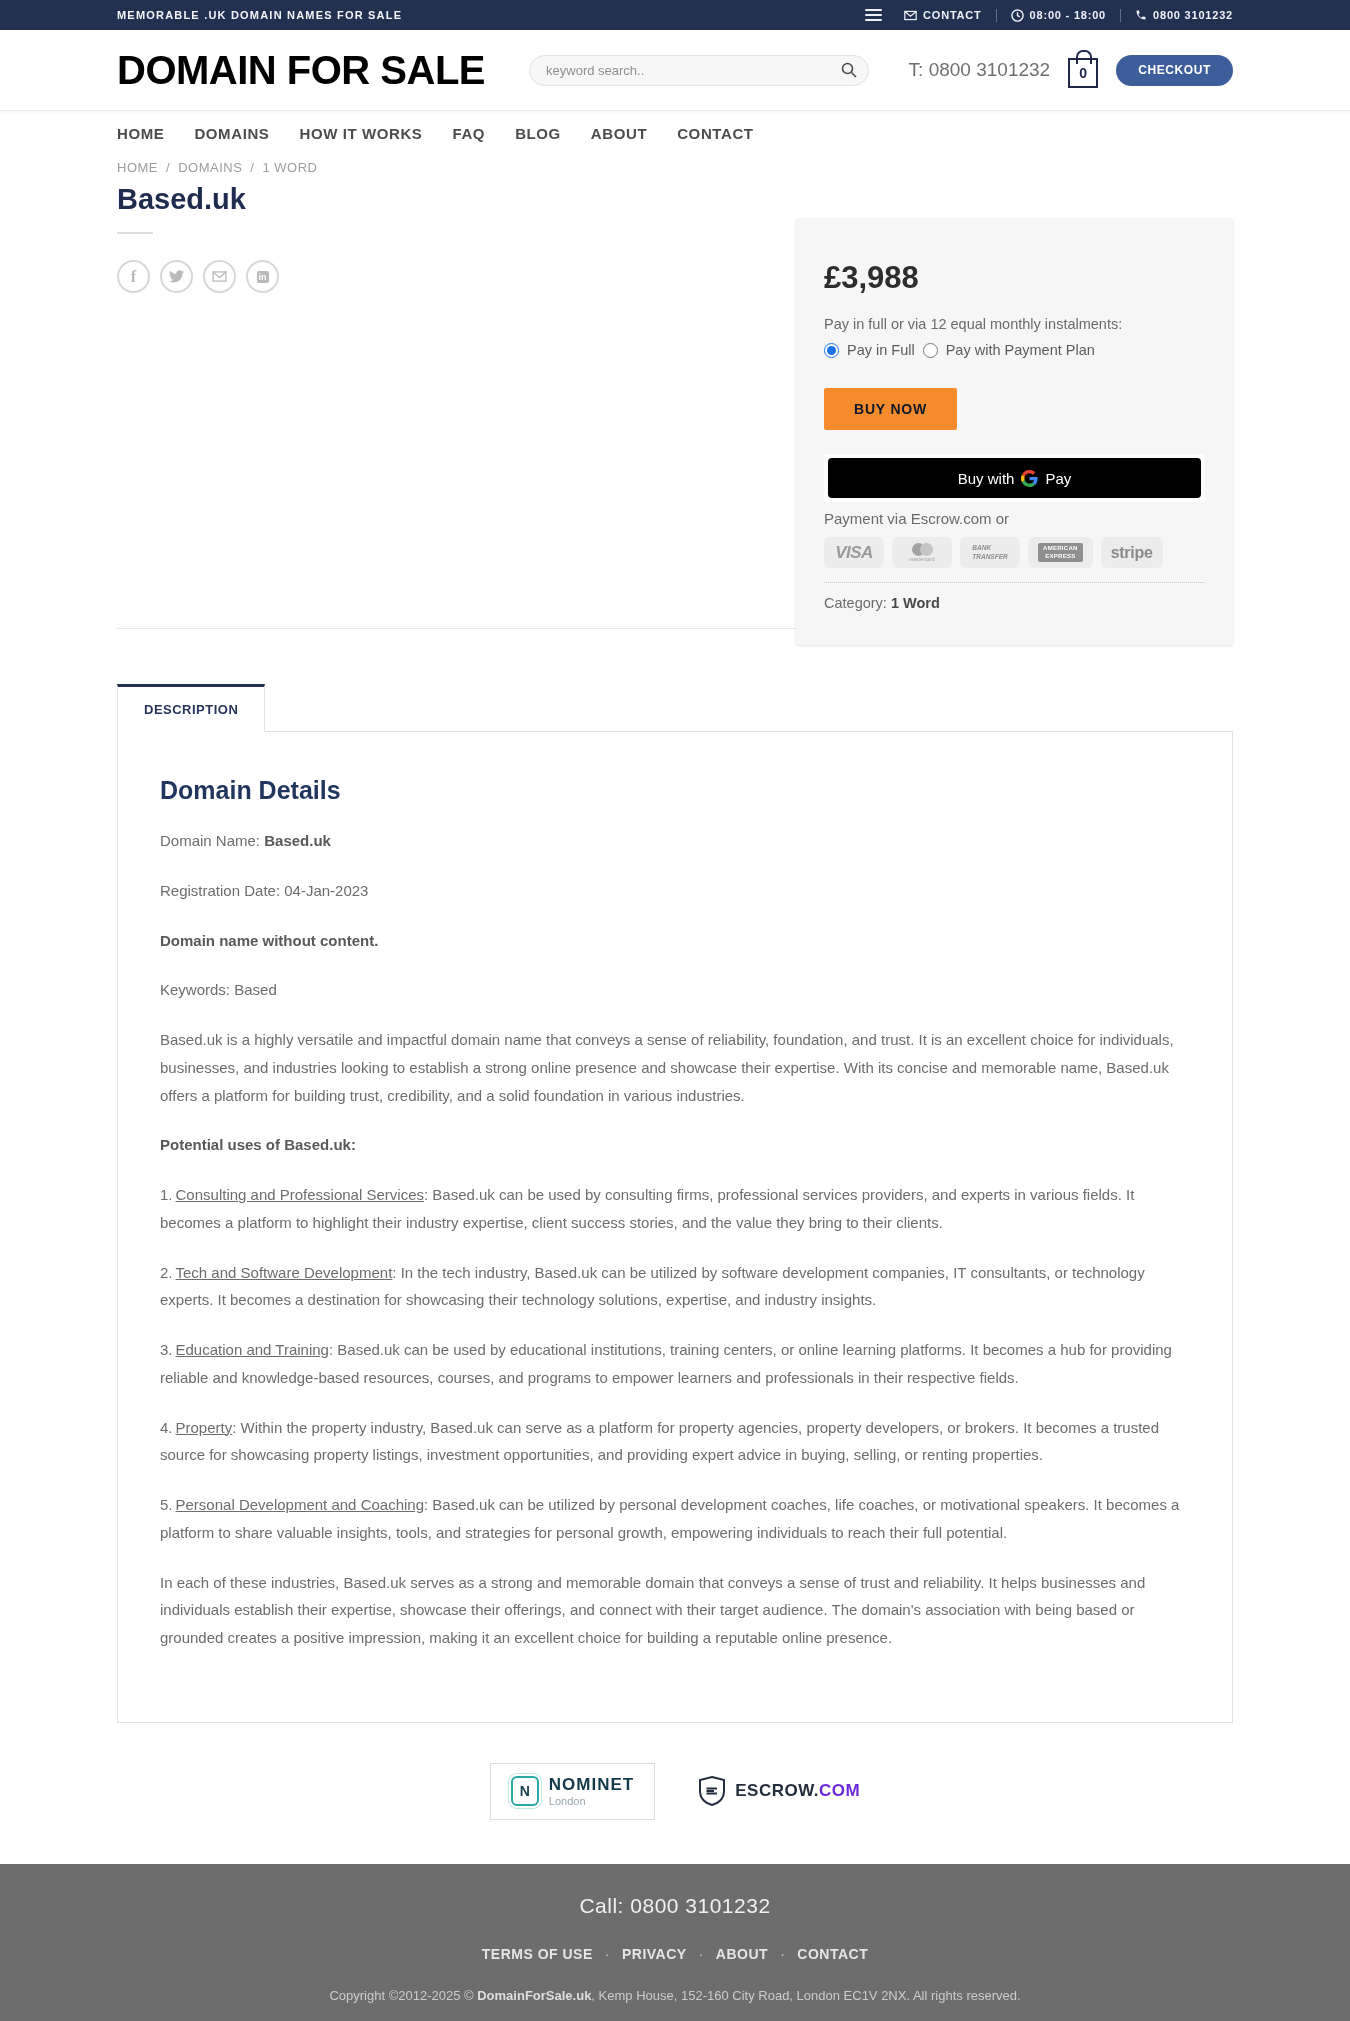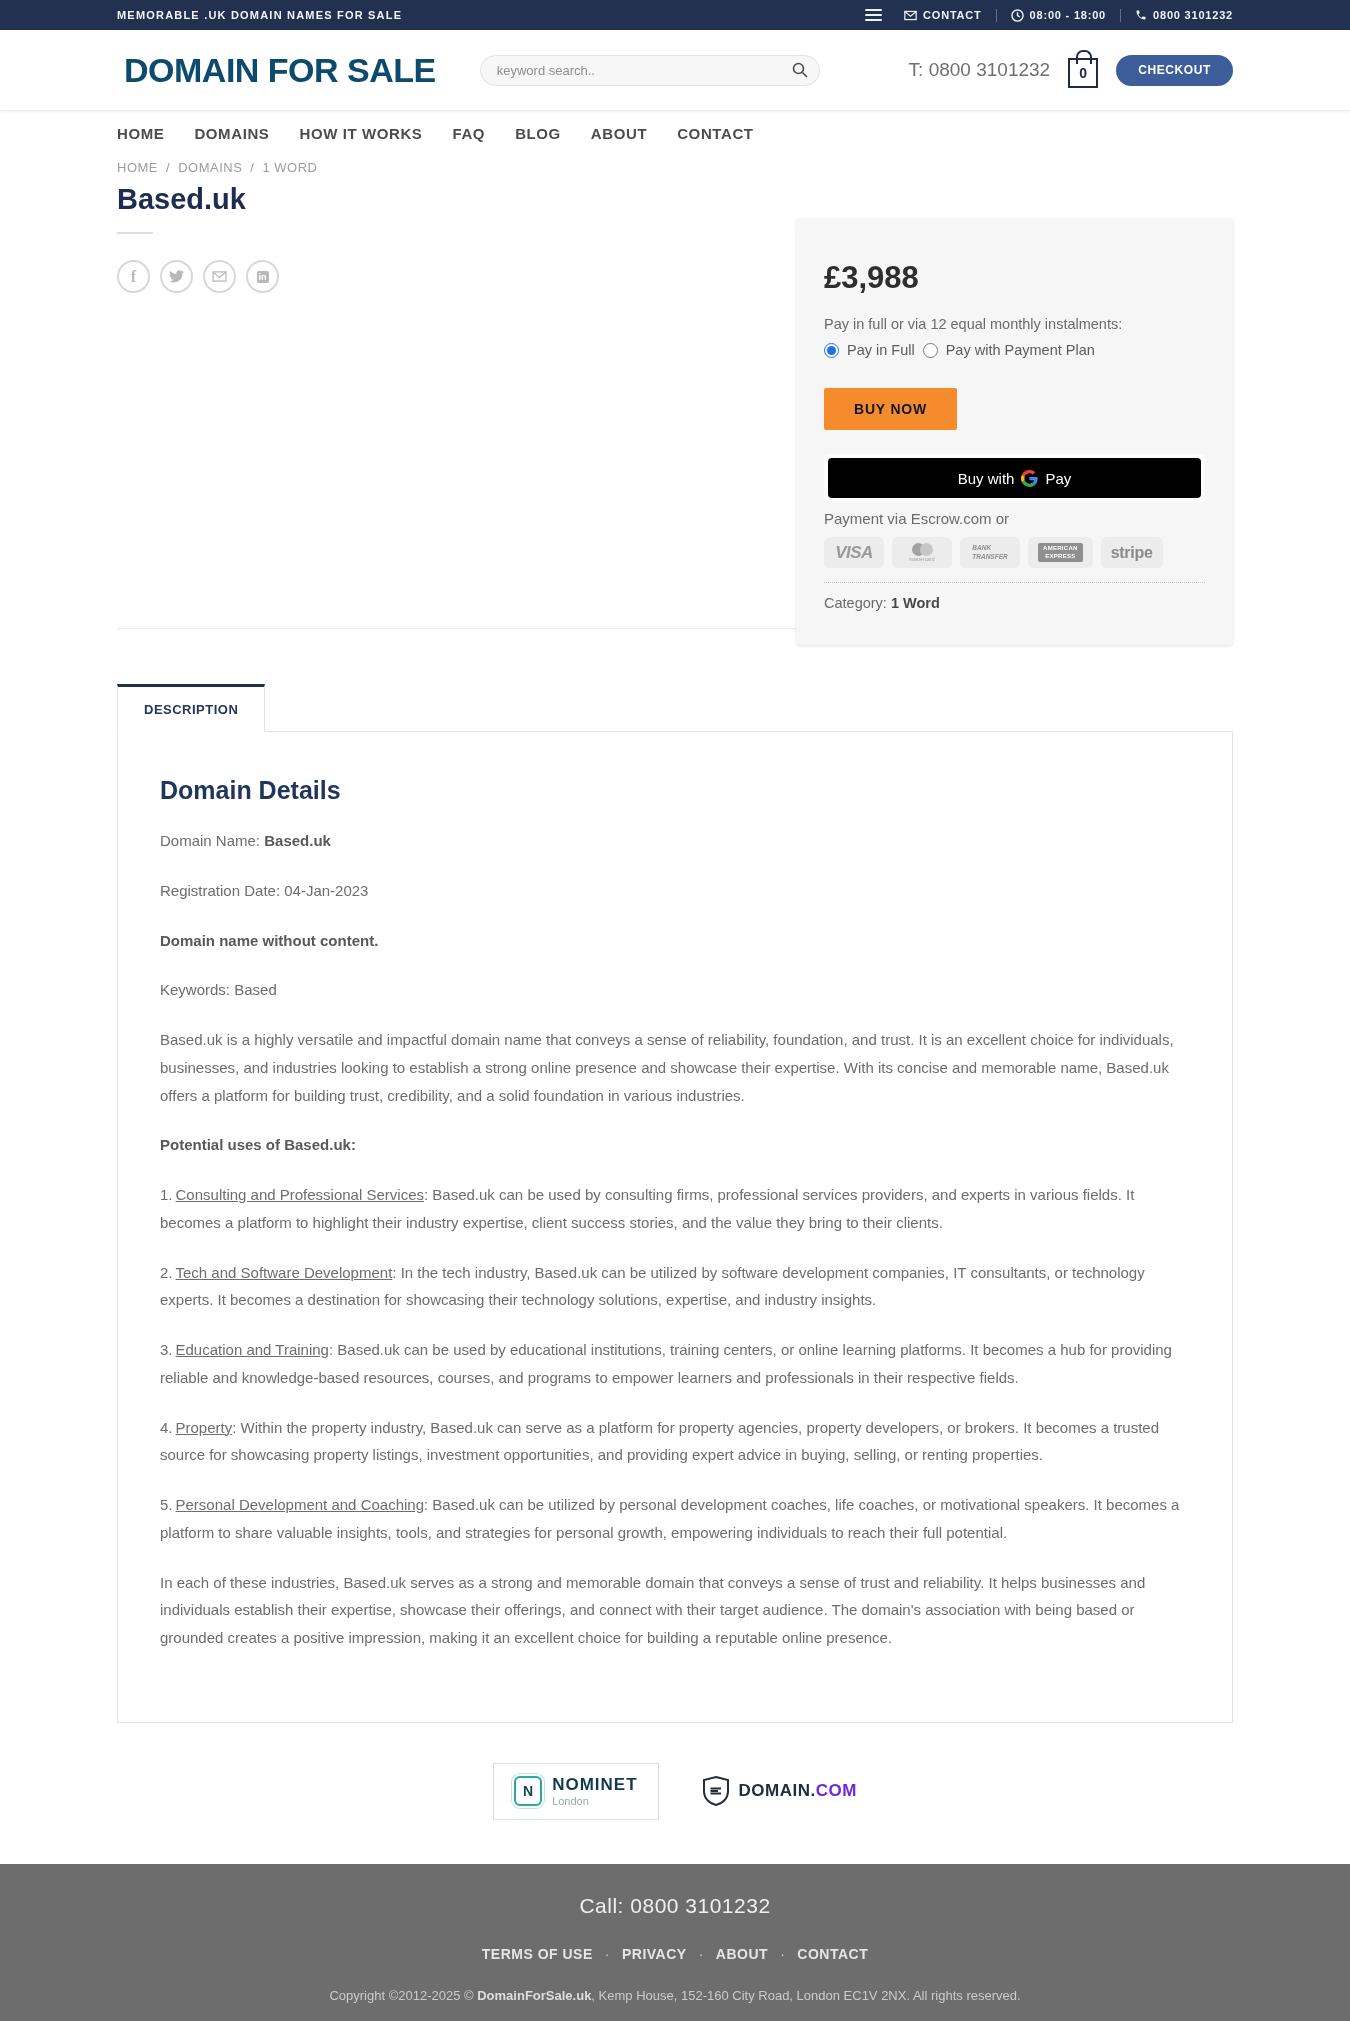--- a/index.html
+++ b/index.html
@@ -18,21 +18,21 @@
   .topbar-right { display:flex; align-items:center; gap:14px; }
   .topbar-item { display:flex; align-items:center; gap:6px; color:#eef1f7; font-size:11px; font-weight:bold; letter-spacing:.8px; text-decoration:none; cursor:pointer; }
   .topbar-item svg { display:block; }
   .hamburger { display:flex; flex-direction:column; gap:3px; cursor:pointer; margin-right:8px; }
   .hamburger i { display:block; width:17px; height:2px; background:#eef1f7; border-radius:1px; }
   .tsep { width:1px; height:13px; background:rgba(255,255,255,.3); }
 
   
   .header { border-bottom:1px solid #ececec; box-shadow:0 1px 3px rgba(0,0,0,.05); }
   .header-inner { height:80px; display:flex; align-items:center; }
-  .logo { font-size:34px; font-weight:800; color:#0c4a6e; letter-spacing:-.5px; white-space:nowrap; cursor:pointer;margin-left:7px; }
+  .logo { font-size:40px; font-weight:800; color:#000000; letter-spacing:-.5px; white-space:nowrap; cursor:pointer; }
   .search-wrap { position:relative; margin-left:44px; }
   .search-input {
     width:340px; height:31px; border:1px solid #e2e2e2; border-radius:16px;
     background:#f7f7f7; padding:0 36px 0 16px; font-size:13px; color:#555;
     font-family:"Liberation Sans", sans-serif; outline:none;
   }
   .search-input::placeholder { color:#8f8f8f; }
   .search-icon { position:absolute; right:12px; top:7px; cursor:pointer; }
   .header-right { margin-left:auto; display:flex; align-items:center; gap:18px; }
   .header-phone { font-size:19px; color:#6f6f6f; }
@@ -333,21 +333,21 @@
     <span>
       <div class="nominet-name">NOMINET</div>
       <div class="nominet-sub">London</div>
     </span>
   </div>
   <div class="escrow-logo">
     <svg width="30" height="32" viewBox="0 0 30 32" fill="none" stroke="#232d3c" stroke-width="2">
       <path d="M15 2 L27 5 V16 C27 24 21 28.5 15 30 C9 28.5 3 24 3 16 V5 Z"></path>
       <path d="M9.5 13.5 H20 M9.5 16 H17 M9.5 18.5 H20" stroke-width="1.8"></path>
     </svg>
-    <span class="escrow-text"><span>DOMAIN.</span><span class="escrow-com">COM</span></span>
+    <span class="escrow-text"><span>ESCROW.</span><span class="escrow-com">COM</span></span>
   </div>
 </div>
 
 <footer class="footer">
   <div class="footer-call">Call: 0800 3101232</div>
   <div class="footer-links">
     <a>TERMS OF USE</a>
     <span class="footer-dot">·</span>
     <a>PRIVACY</a>
     <span class="footer-dot">·</span>

